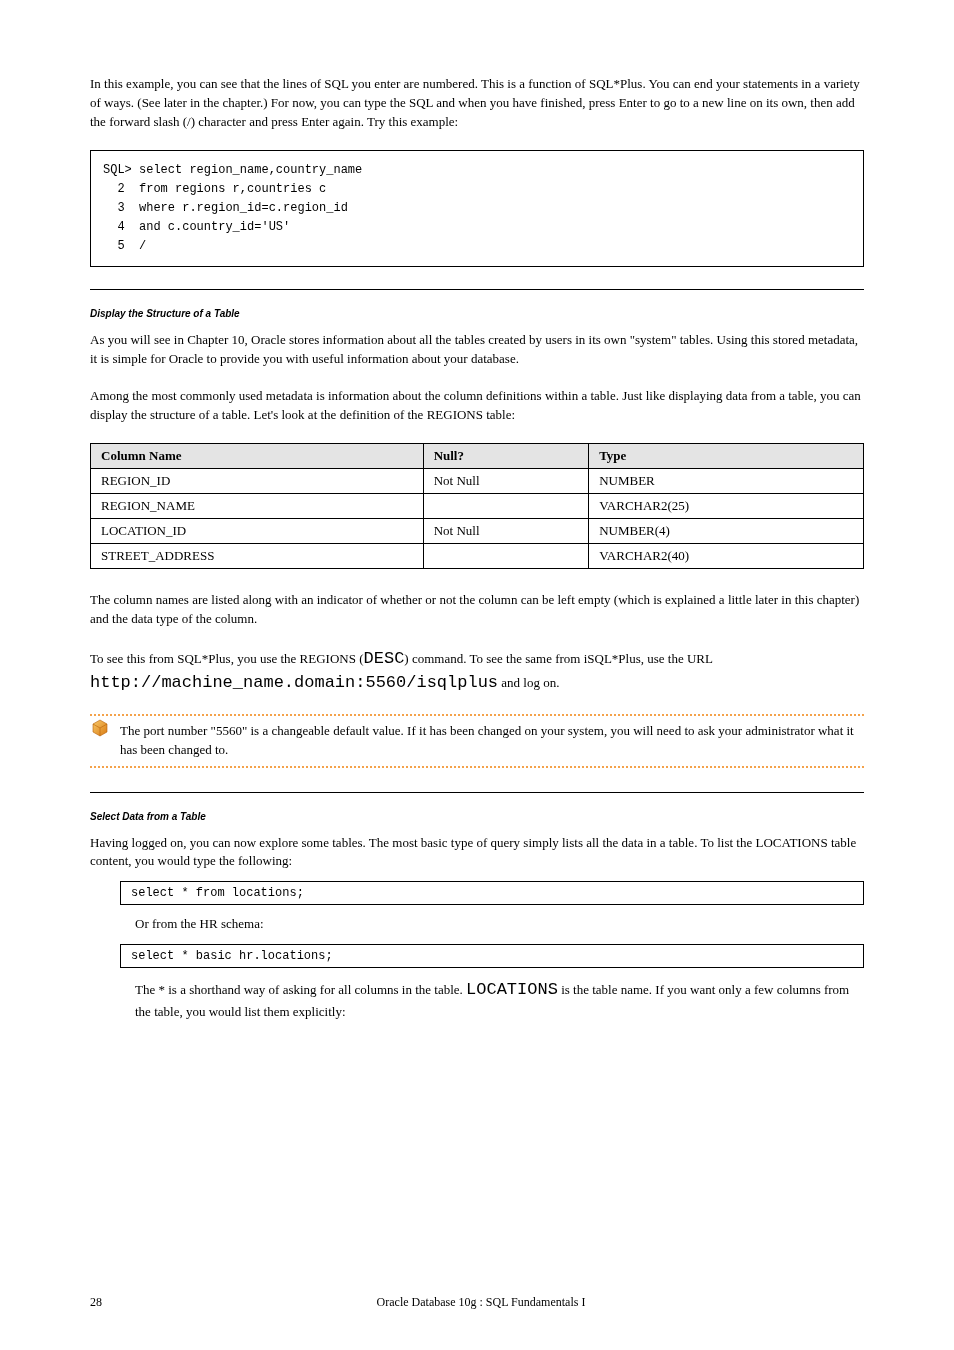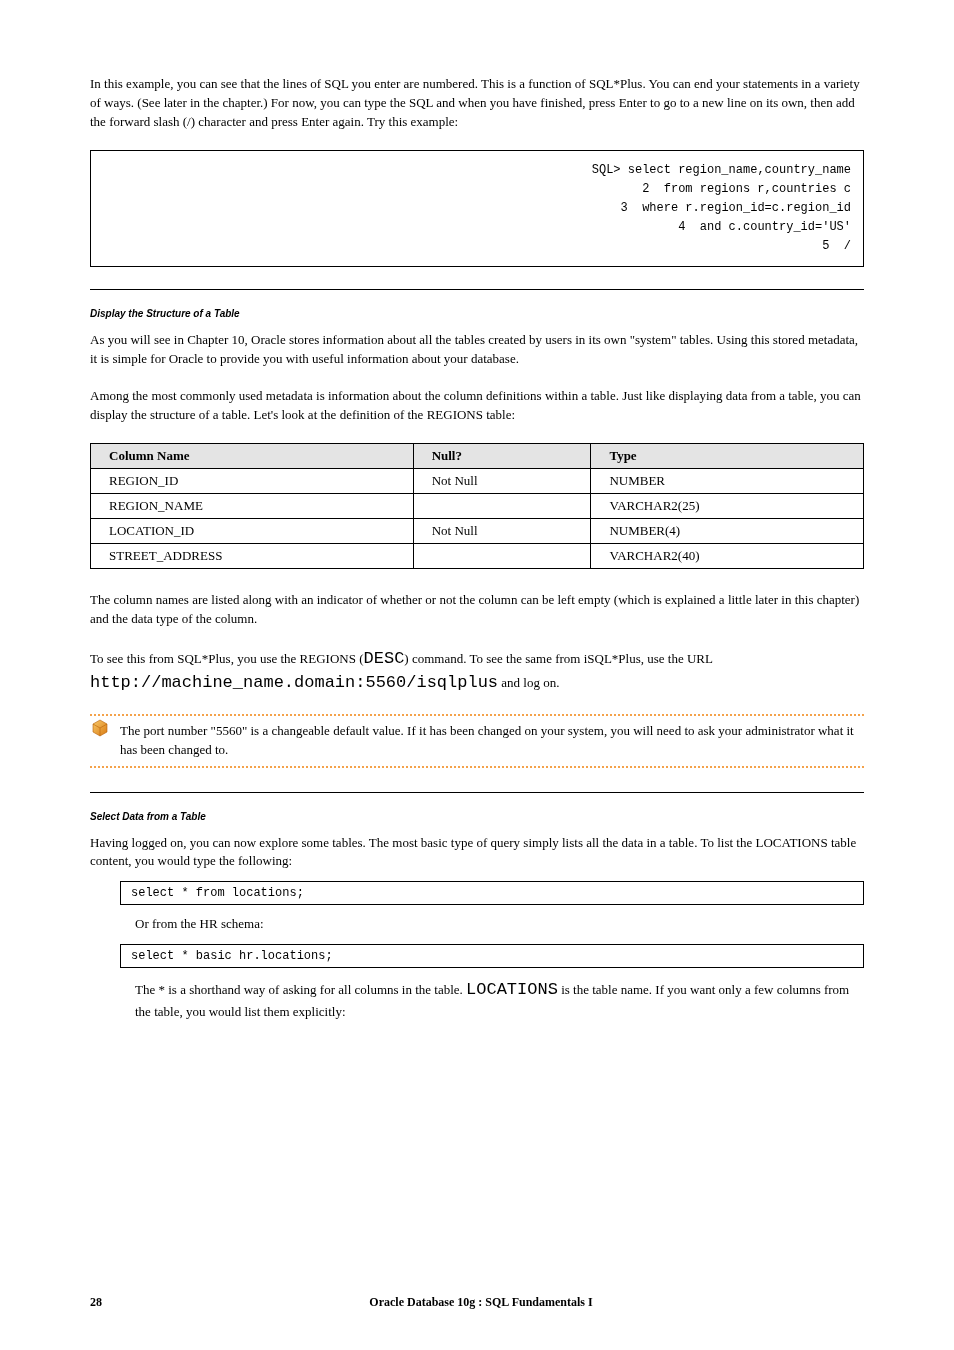--- a/index.html
+++ b/index.html
@@ -17,42 +17,41 @@
     .para { margin-bottom: 18px; line-height: 1.45; }
     .para.small-gap { margin-bottom: 10px; }
     .example-box {
       border: 1px solid #000;
       padding: 10px 12px;
       font-family: "Courier New", monospace;
       font-size: 12px;
       line-height: 1.6;
       margin: 6px 0 22px 0;
       white-space: pre;
-      text-align: right;
     }
     .hr-line {
       border: none;
       border-top: 1px solid #000;
       margin: 8px 0 18px 0;
     }
     h3.sub-title {
       font-family: Arial, Helvetica, sans-serif;
       font-weight: bold;
       font-style: italic;
       font-size: 10px;
       margin-bottom: 12px;
     }
     table.data-table {
       border-collapse: collapse;
       width: 100%;
       margin: 8px 0 22px 0;
     }
     table.data-table th, table.data-table td {
       border: 1px solid #000;
-      padding: 4px 18px;
+      padding: 4px 10px;
       text-align: left;
       font-size: 13px;
     }
     table.data-table th {
       background: #e4e4e4;
       font-weight: bold;
     }
     .url { font-family: "Courier New", monospace; font-size: 17px; }
     .tip-block { margin: 12px 0 24px 0; }
     .dotted-row {
@@ -80,21 +79,20 @@
       font-size: 12px;
       margin: 6px 0 10px 30px;
     }
     .indent { margin-left: 45px; }
     .footer {
       position: absolute;
       bottom: 40px;
       left: 90px;
       right: 94px;
       font-size: 12px;
-      font-weight: bold;
     }
     .footer .pgnum { float: left; }
     .footer .book { text-align: center; }
     svg.icon-3d { display: block; }
   </style>
 </head>
 <body>
 
 <div class="page">
 

